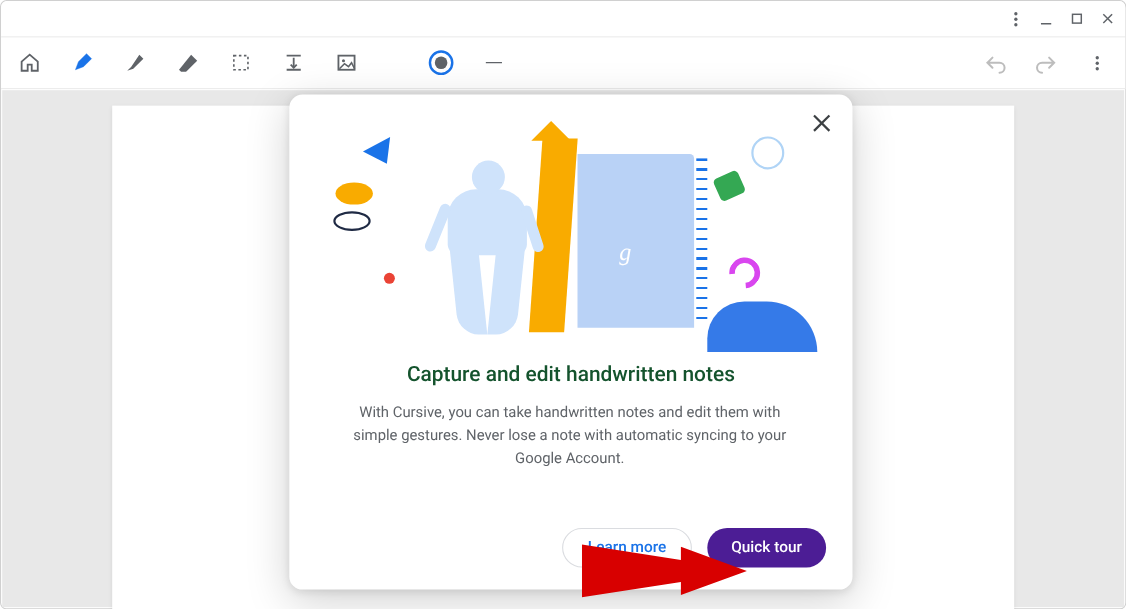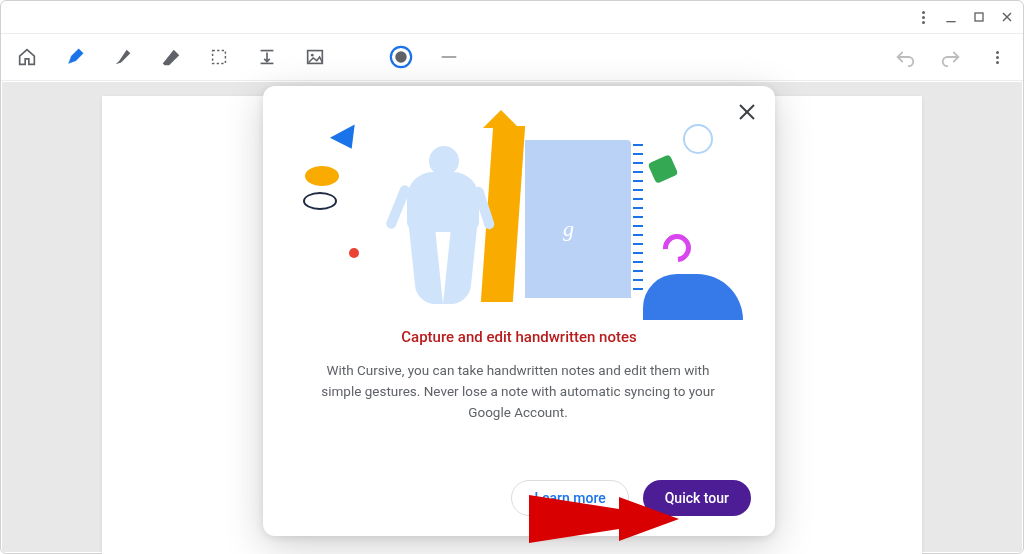--- a/index.html
+++ b/index.html
@@ -241,23 +241,23 @@
     transform: rotate(40deg);
   }
   .illu-blob-blue {
     position: absolute; right: 18px; bottom: -12px;
     width: 100px; height: 46px; background: #357ae8;
     border-radius: 44px 60px 0 0;
   }
 
   .dialog h1 {
     text-align: center;
-    font-size: 15px;
+    font-size: 19px;
     font-weight: 500;
-    color: #b91c1c;
+    color: #14532d;
     margin: 20px 10px 8px 10px;
     letter-spacing: 0;
   }
   .dialog p {
     text-align: center;
     font-size: 13.5px;
     color: #5f6368;
     line-height: 1.55;
     margin: 6px 30px 0 28px;
   }

